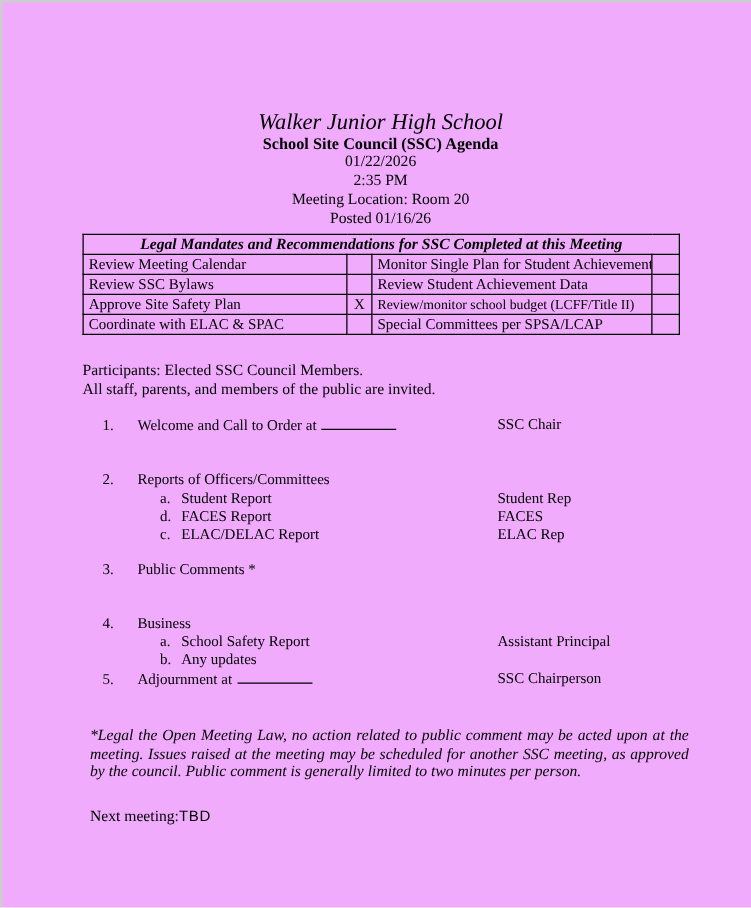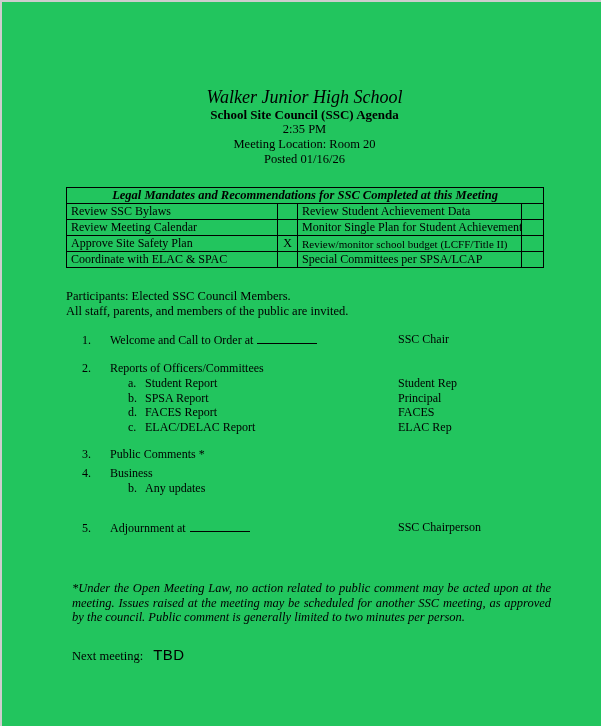--- a/index.html
+++ b/index.html
@@ -1,20 +1,20 @@
 <!DOCTYPE html>
 <html><head>
 <meta charset="utf-8">
 <style>
   html,body { margin:0; padding:0; background:#ffffff; }
   .page {
     position:relative;
     width:601px; height:726px;
     box-sizing:border-box;
-    background:#22c55e;
+    background:#f0abfc;
     border-top:2px solid #cdcdcd;
     border-left:2px solid #cdcdcd;
     font-family:"Liberation Serif", serif;
     color:#000000;
     overflow:hidden;
   }
 
   
   .header-block {
     position:absolute; top:86px; left:64px; width:477px;
@@ -55,75 +55,76 @@
   }
   .agenda-row { position:relative; }
   .agenda-row .num  { display:inline-block; margin-left:16px; width:28px; }
   .sub-row { position:relative; line-height:14.6px; }
   .sub-row .letter { display:inline-block; margin-left:62px; width:17px; }
   .role { position:absolute; left:332px; top:0; white-space:nowrap; }
   .blank {
     display:inline-block; width:60px; height:11px;
     border-bottom:1px solid #000; margin-left:4px;
   }
-  .mt-gap1 { margin-top:13px; }
+  .mt-gap1 { margin-top:28px; }
   .mt-gap2 { margin-top:13px; }
-  .mt-gap3 { margin-top:4px; }
-  .mt-gap4 { margin-top:24px; }
+  .mt-gap3 { margin-top:28px; }
+  .mt-gap4 { }
 
   
   .footnote {
     position:absolute; top:579px; left:70px; width:479px;
     font-style:italic; font-size:12.5px; line-height:14.6px;
     text-align:justify;
   }
 
   
   .next-meeting {
     position:absolute; top:644px; left:70px; font-size:12.5px;
   }
   .next-meeting .tbd {
     font-family:"Liberation Sans", sans-serif;
-    font-size:15px; letter-spacing:0.5px; margin-left:10px;
+    font-size:12px; letter-spacing:0.5px; margin-left:0;
   }
 </style>
 </head>
 <body>
 
 <div class="page">
 
   <div class="header-block">
     <div class="school-name">Walker Junior High School</div>
     <div class="doc-title">School Site Council (SSC) Agenda</div>
+    <div>01/22/2026</div>
     <div>2:35 PM</div>
     <div>Meeting Location: Room 20</div>
     <div>Posted 01/16/26</div>
   </div>
 
   <table class="mandates">
     <colgroup>
       <col style="width:211px">
         <col style="width:20px">
         <col style="width:224px">
         <col style="width:22px">
     </colgroup>
     <tbody>
         <tr>
       <td class="tbl-title" colspan="4">Legal Mandates and Recommendations for SSC Completed at this Meeting</td>
     </tr>
     <tr>
+      <td>Review Meeting Calendar</td>
+      <td class="c-check"></td>
+      <td>Monitor Single Plan for Student Achievement</td>
+      <td class="c-check"></td>
+    </tr>
+    <tr>
       <td>Review SSC Bylaws</td>
       <td class="c-check"></td>
       <td>Review Student Achievement Data</td>
-      <td class="c-check"></td>
-    </tr>
-    <tr>
-      <td>Review Meeting Calendar</td>
-      <td class="c-check"></td>
-      <td>Monitor Single Plan for Student Achievement</td>
       <td class="c-check"></td>
     </tr>
     <tr>
       <td>Approve Site Safety Plan</td>
       <td class="c-check">X</td>
       <td class="tight">Review/monitor school budget (LCFF/Title II)</td>
       <td class="c-check"></td>
     </tr>
     <tr>
       <td>Coordinate with ELAC &amp; SPAC</td>
@@ -147,49 +148,49 @@
     </div>
 
     <div class="agenda-row mt-gap1">
       <span class="num">2.</span><span>Reports of Officers/Committees</span>
     </div>
     <div class="sub-row">
       <span class="letter">a.</span><span>Student Report</span>
       <span class="role">Student Rep</span>
     </div>
     <div class="sub-row">
-      <span class="letter">b.</span><span>SPSA Report</span>
-      <span class="role">Principal</span>
-    </div>
-    <div class="sub-row">
       <span class="letter">d.</span><span>FACES Report</span>
       <span class="role">FACES</span>
     </div>
     <div class="sub-row">
       <span class="letter">c.</span><span>ELAC/DELAC Report</span>
       <span class="role">ELAC Rep</span>
     </div>
 
     <div class="agenda-row mt-gap2">
       <span class="num">3.</span><span>Public Comments *</span>
     </div>
 
     <div class="agenda-row mt-gap3">
       <span class="num">4.</span><span>Business</span>
     </div>
     <div class="sub-row">
+      <span class="letter">a.</span><span>School Safety Report</span>
+      <span class="role">Assistant Principal</span>
+    </div>
+    <div class="sub-row">
       <span class="letter">b.</span><span>Any updates</span>
     </div>
 
     <div class="agenda-row mt-gap4">
       <span class="num">5.</span><span>Adjournment at</span><span class="blank"></span>
       <span class="role">SSC Chairperson</span>
     </div>
 
   </div>
 
-  <div class="footnote">*Under the Open Meeting Law, no action related to public comment may be acted upon at the meeting.  Issues raised at the meeting may be scheduled for another SSC meeting, as approved by the council.  Public comment is generally limited to two minutes per person.</div>
+  <div class="footnote">*Legal the Open Meeting Law, no action related to public comment may be acted upon at the meeting.  Issues raised at the meeting may be scheduled for another SSC meeting, as approved by the council.  Public comment is generally limited to two minutes per person.</div>
 
   <div class="next-meeting">
     <span>Next meeting:</span><span class="tbd">TBD</span>
   </div>
 
 </div>
 
 </body></html>

